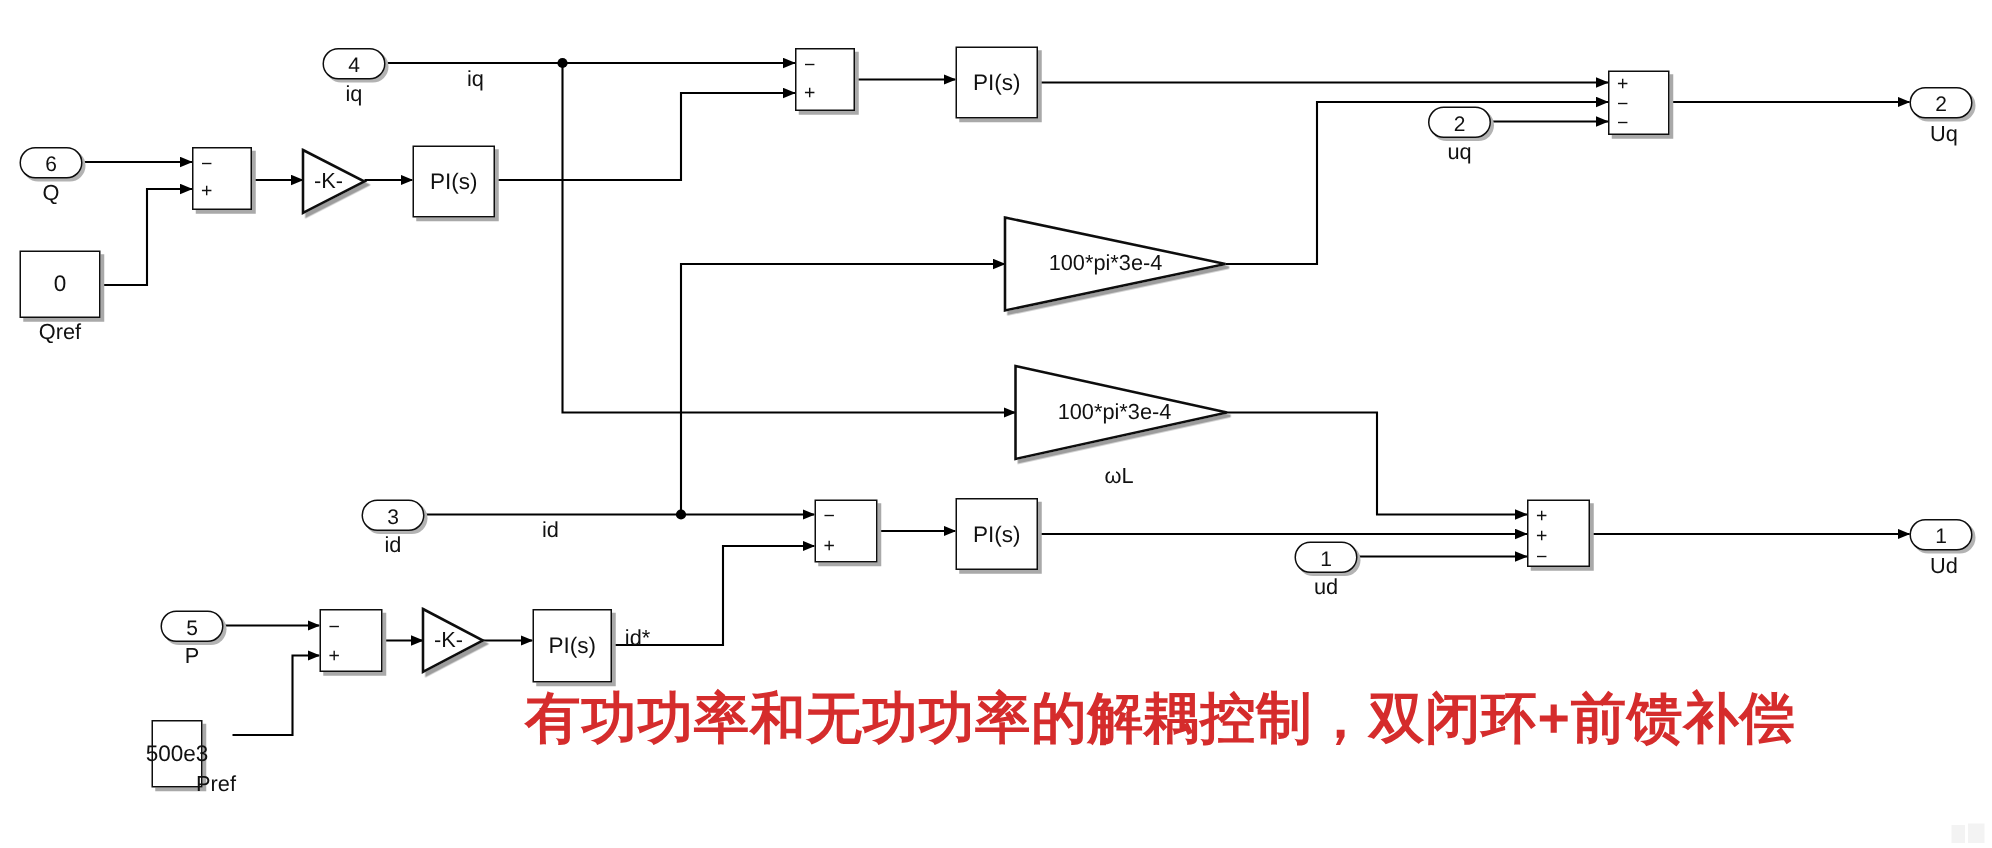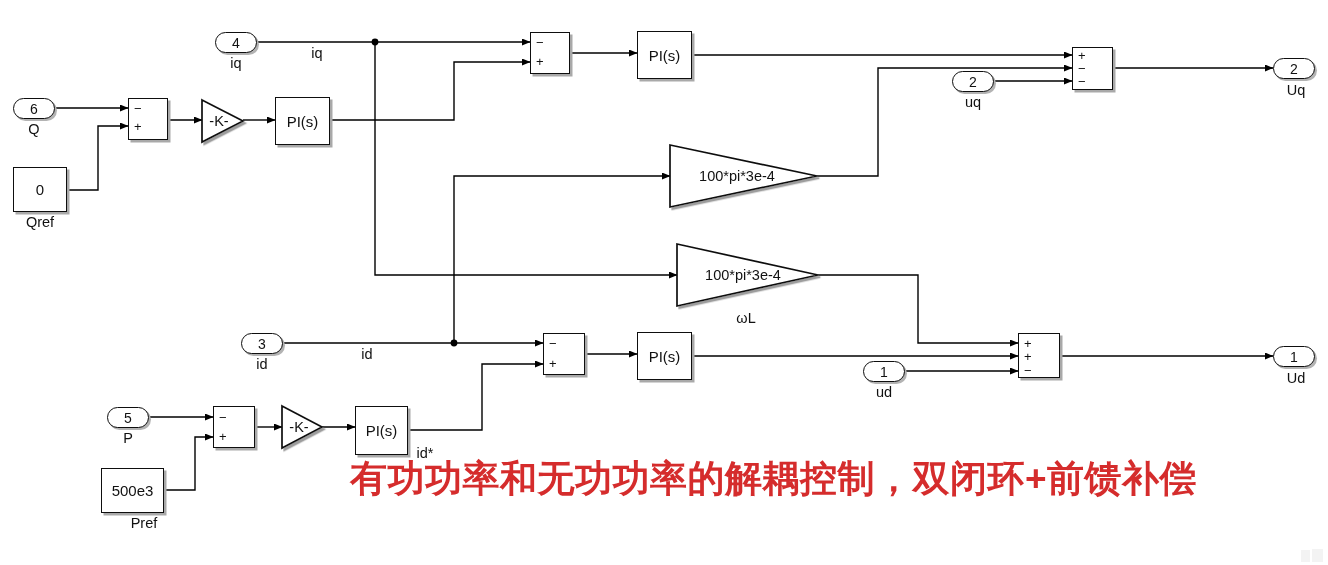--- a/index.html
+++ b/index.html
@@ -123,21 +123,21 @@
   <div class="port" style="left:1273px;top:346px">
       <span>1</span>
     </div>
   <div class="lbl" style="left:1296px;top:370px">Ud</div>
 
   <div class="block" style="left:13px;top:167px;width:54px;height:45px">
       <span>0</span>
     </div>
   <div class="lbl" style="left:40px;top:214px">Qref</div>
 
-  <div class="block" style="left:101px;top:468px;width:63px;height:45px">
+  <div class="block" style="left:101px;top:480px;width:34px;height:45px">
       <span>500e3</span>
     </div>
   <div class="lbl" style="left:144px;top:515px">Pref</div>
 
   <div class="block sum" style="left:128px;top:98px;width:40px;height:42px">
     <span class="sg" style="top:2px">−</span>
     <span class="sg" style="top:20px">+</span>
   </div>
   <div class="block sum" style="left:530px;top:32px;width:40px;height:42px">
     <span class="sg" style="top:2px">−</span>
@@ -176,19 +176,19 @@
     </div>
 
   <div class="tri-txt" style="left:219px;top:121px">-K-</div>
   <div class="tri-txt" style="left:299px;top:427px">-K-</div>
   <div class="tri-txt" style="left:737px;top:176px">100*pi*3e-4</div>
   <div class="tri-txt" style="left:743px;top:275px">100*pi*3e-4</div>
   <div class="lbl" style="left:746px;top:310px">ωL</div>
 
   <div class="wlbl" style="left:317px;top:45px">iq</div>
   <div class="wlbl" style="left:367px;top:346px">id</div>
-  <div class="wlbl" style="left:425px;top:445px">id*</div>
+  <div class="wlbl" style="left:425px;top:418px">id*</div>
 
   <div class="annotation">有功功率和无功功率的解耦控制，双闭环+前馈补偿</div>
 
   <div class="watermark"><span class="wm1"></span><span class="wm2"></span></div>
 
 </div>
 
 </body></html>

